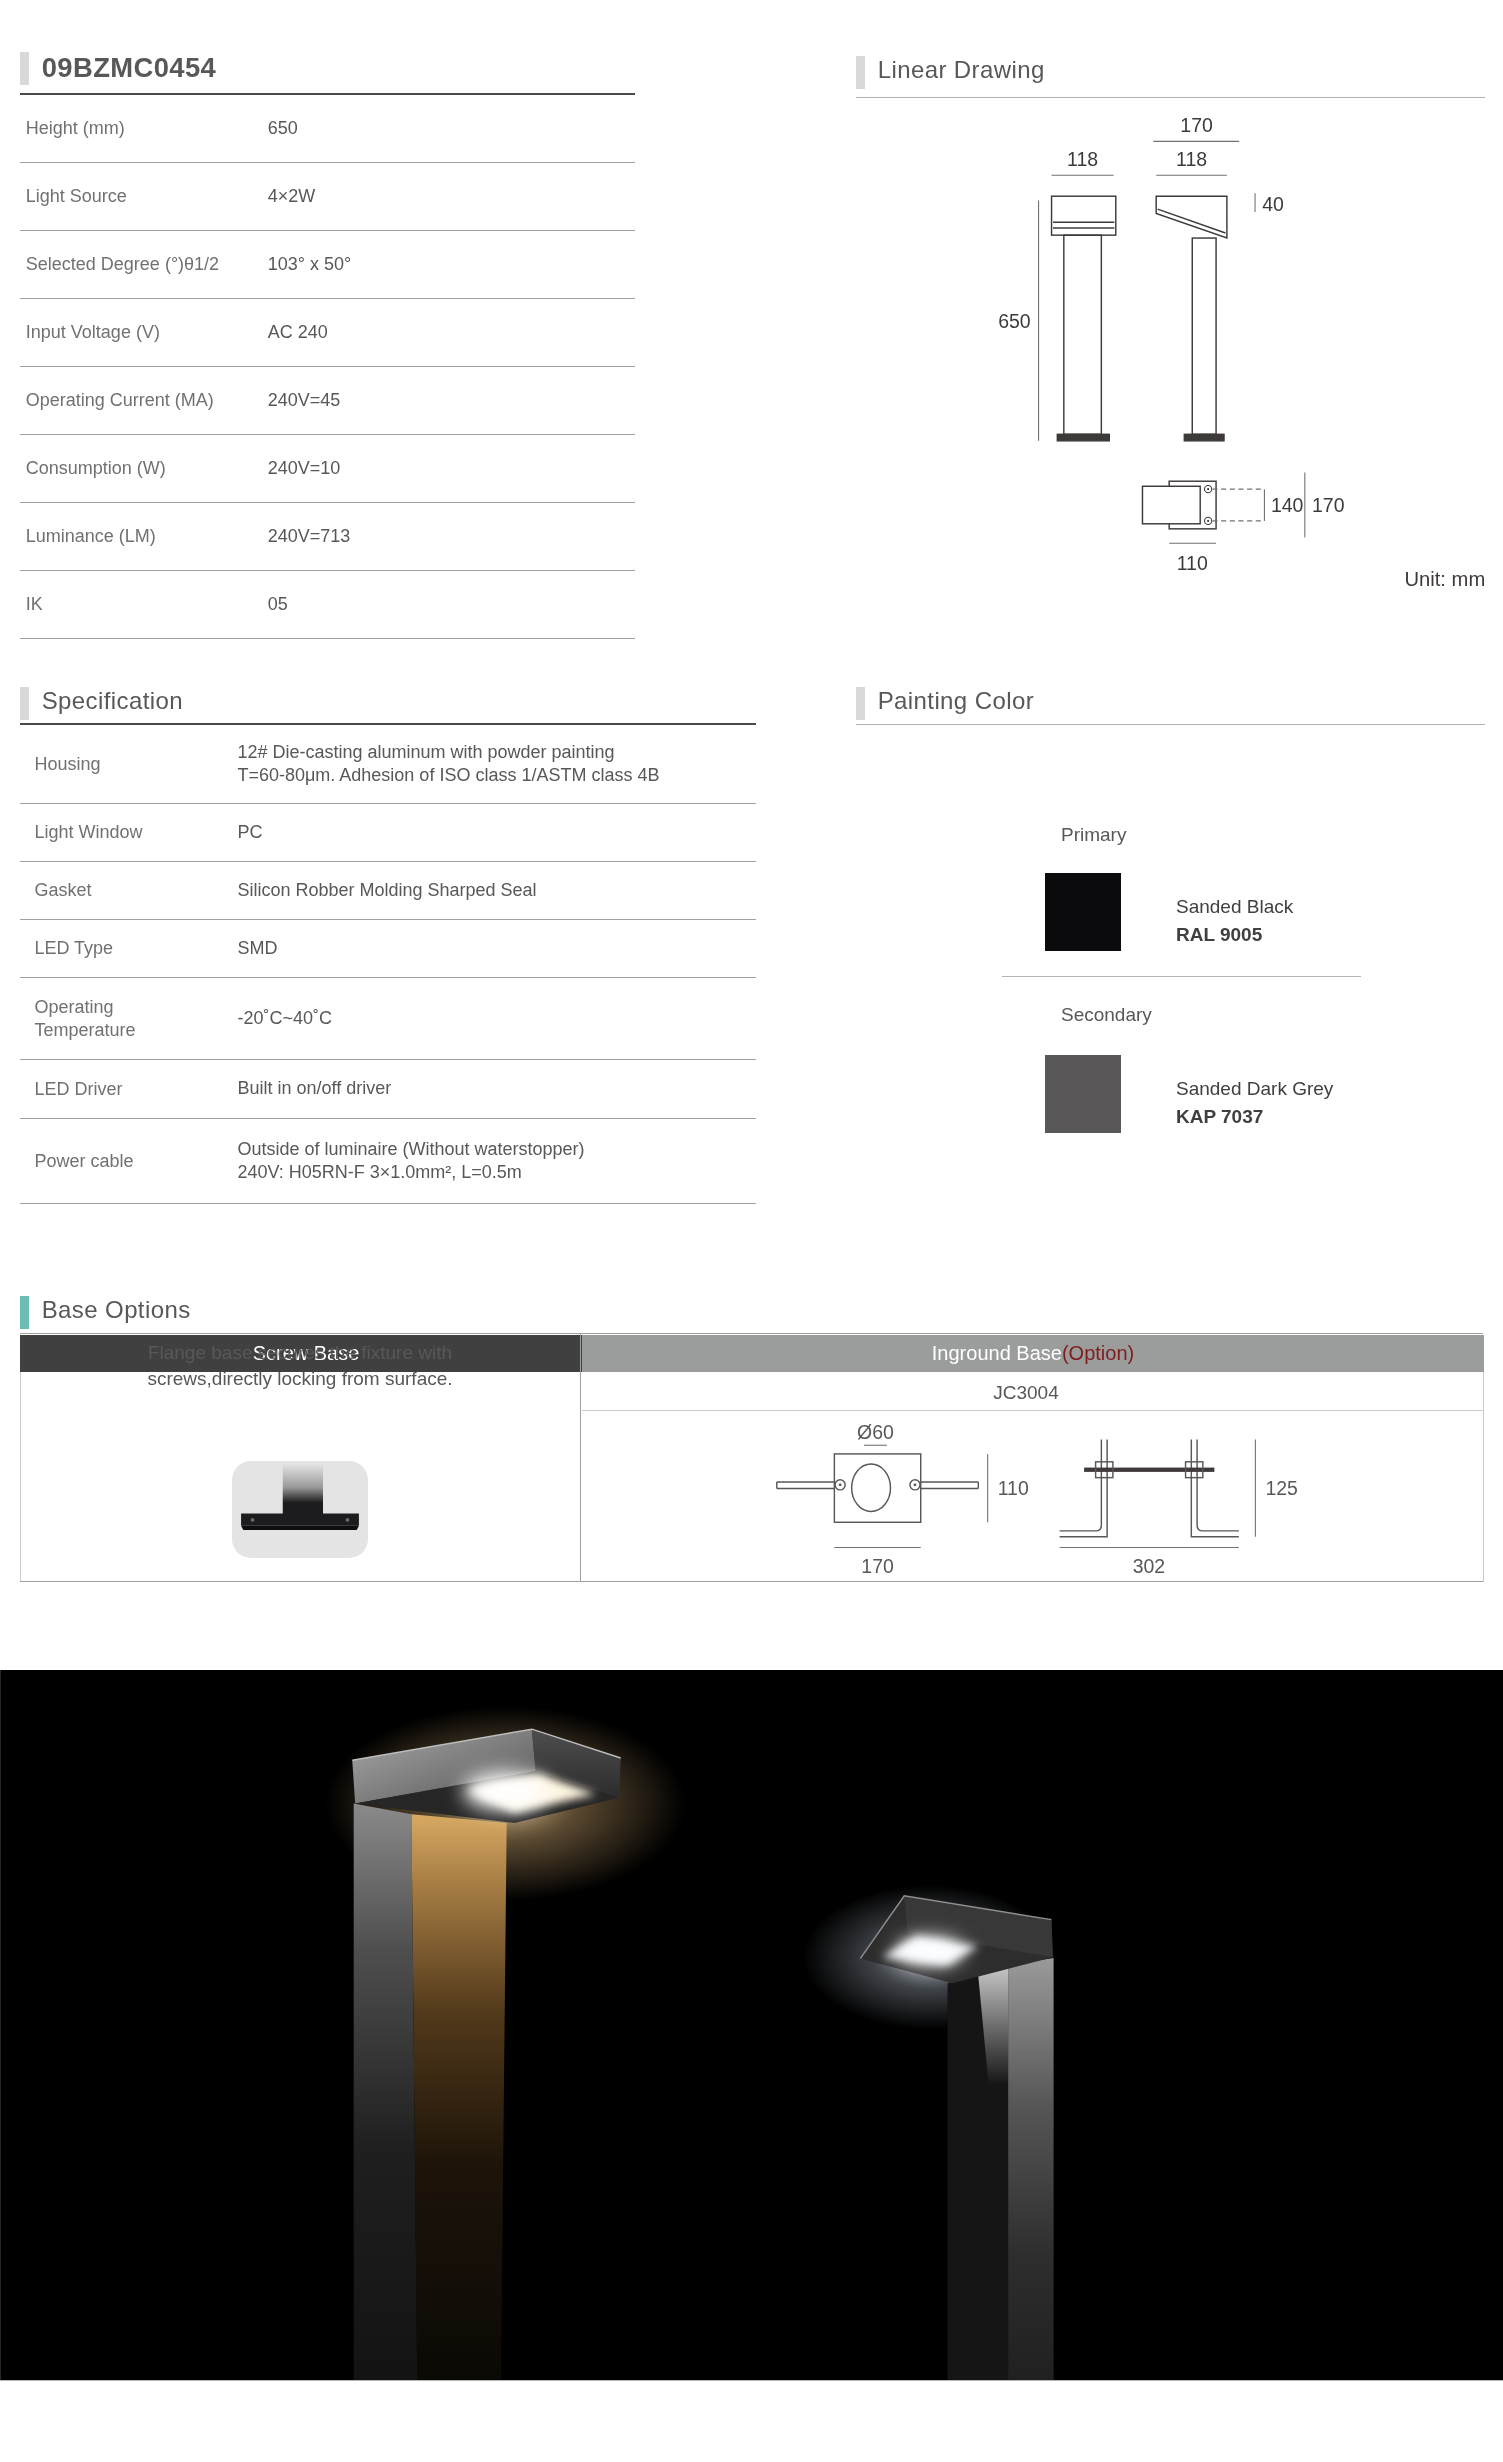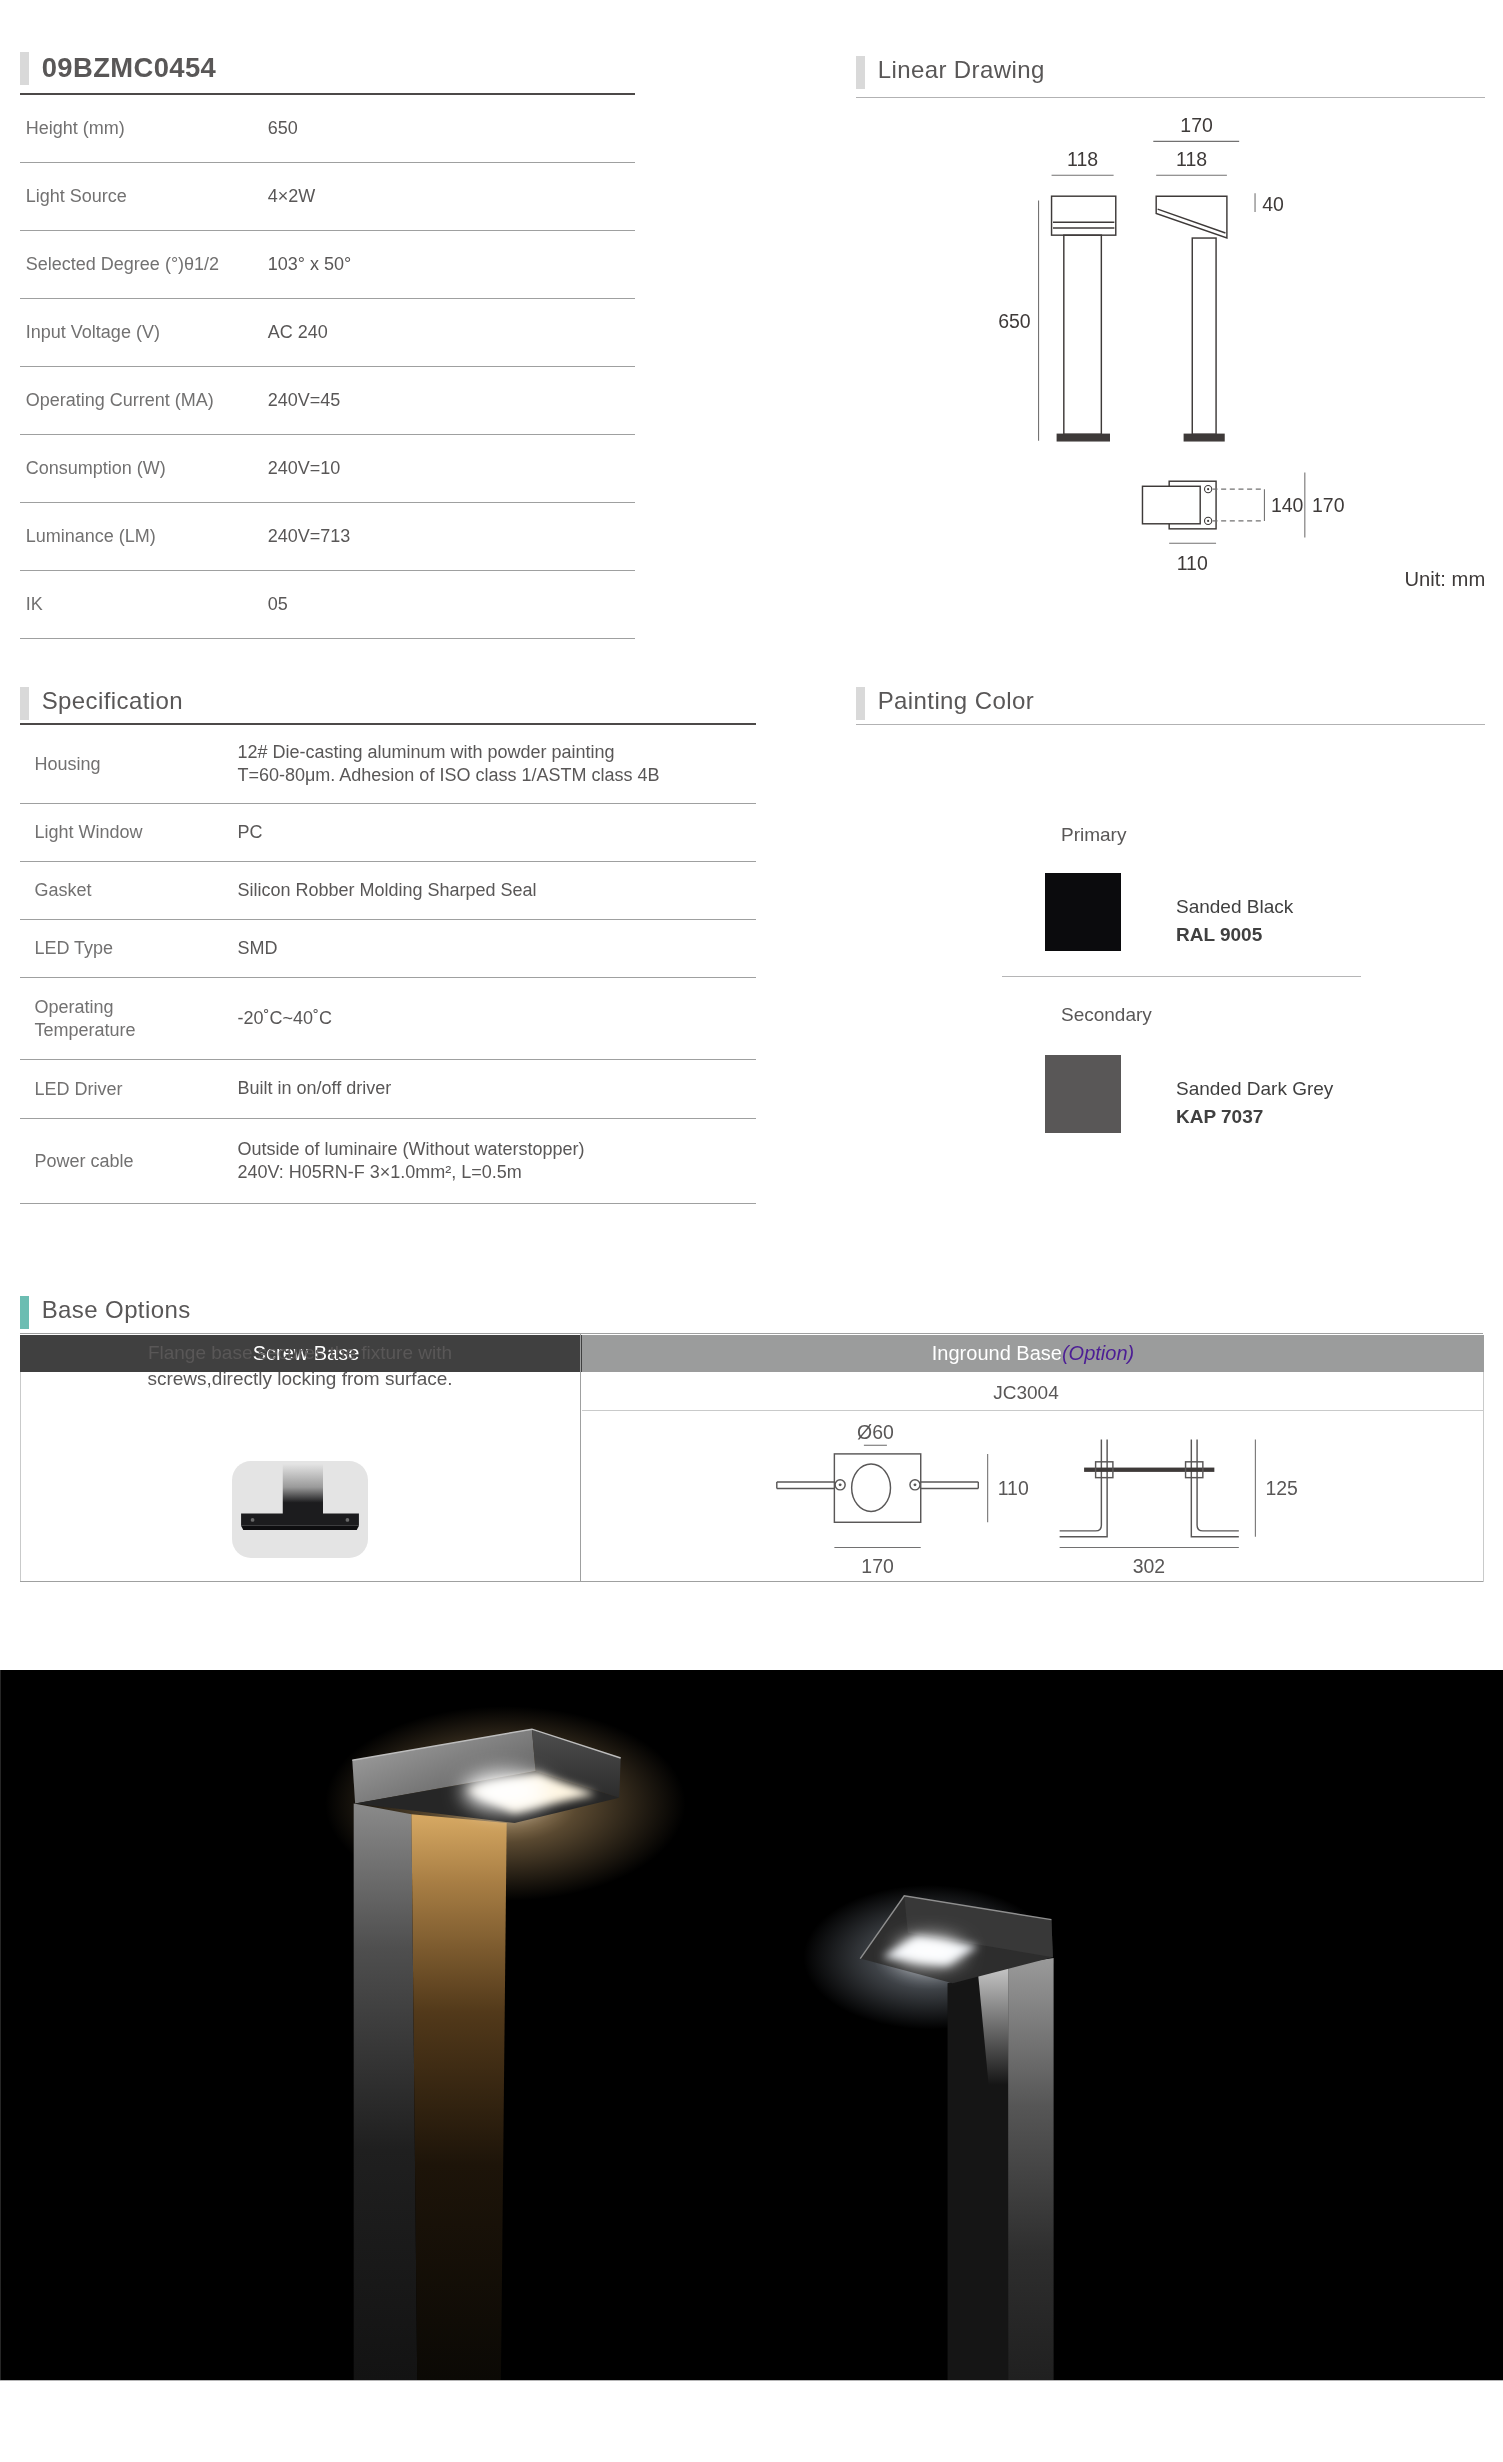--- a/index.html
+++ b/index.html
@@ -202,21 +202,21 @@
     <div class="sec-bar teal"></div>
     <span class="txt">Base Options</span>
   </div>
 
   <div class="bo-line" style="left:20px;top:1333px;width:1463px;height:1.4px;"></div>
   <div class="bo-header" style="left:20px;top:1335px;width:572px;height:37px;background:#404040;">
     <span>Screw Base</span>
   </div>
   <div class="bo-header" style="left:582px;top:1335px;width:902px;height:37px;background:#9b9c9c;">
     <span>Inground Base </span>
-    <span style="color:#4c1d95;font-style:italic;">(Option)</span>
+    <span style="color:#7f1d1d;">(Option)</span>
   </div>
   <div class="bo-line" style="left:580px;top:1333px;width:1.4px;height:249px;"></div>
   <div class="bo-line thin" style="left:20px;top:1372px;width:0.7px;height:210px;"></div>
   <div class="bo-line thin" style="left:1483px;top:1372px;width:0.7px;height:210px;"></div>
 
   <div class="bo-model" style="left:602px;top:1382px;width:784px;padding-left:32px;">JC3004</div>
   <div class="bo-line thin" style="left:582px;top:1410px;width:902px;height:1.4px;"></div>
 
   <div class="bo-desc" style="left:43px;top:1340px;width:514px;">Flange base secures the fixture with
 screws,directly locking from surface.</div>

